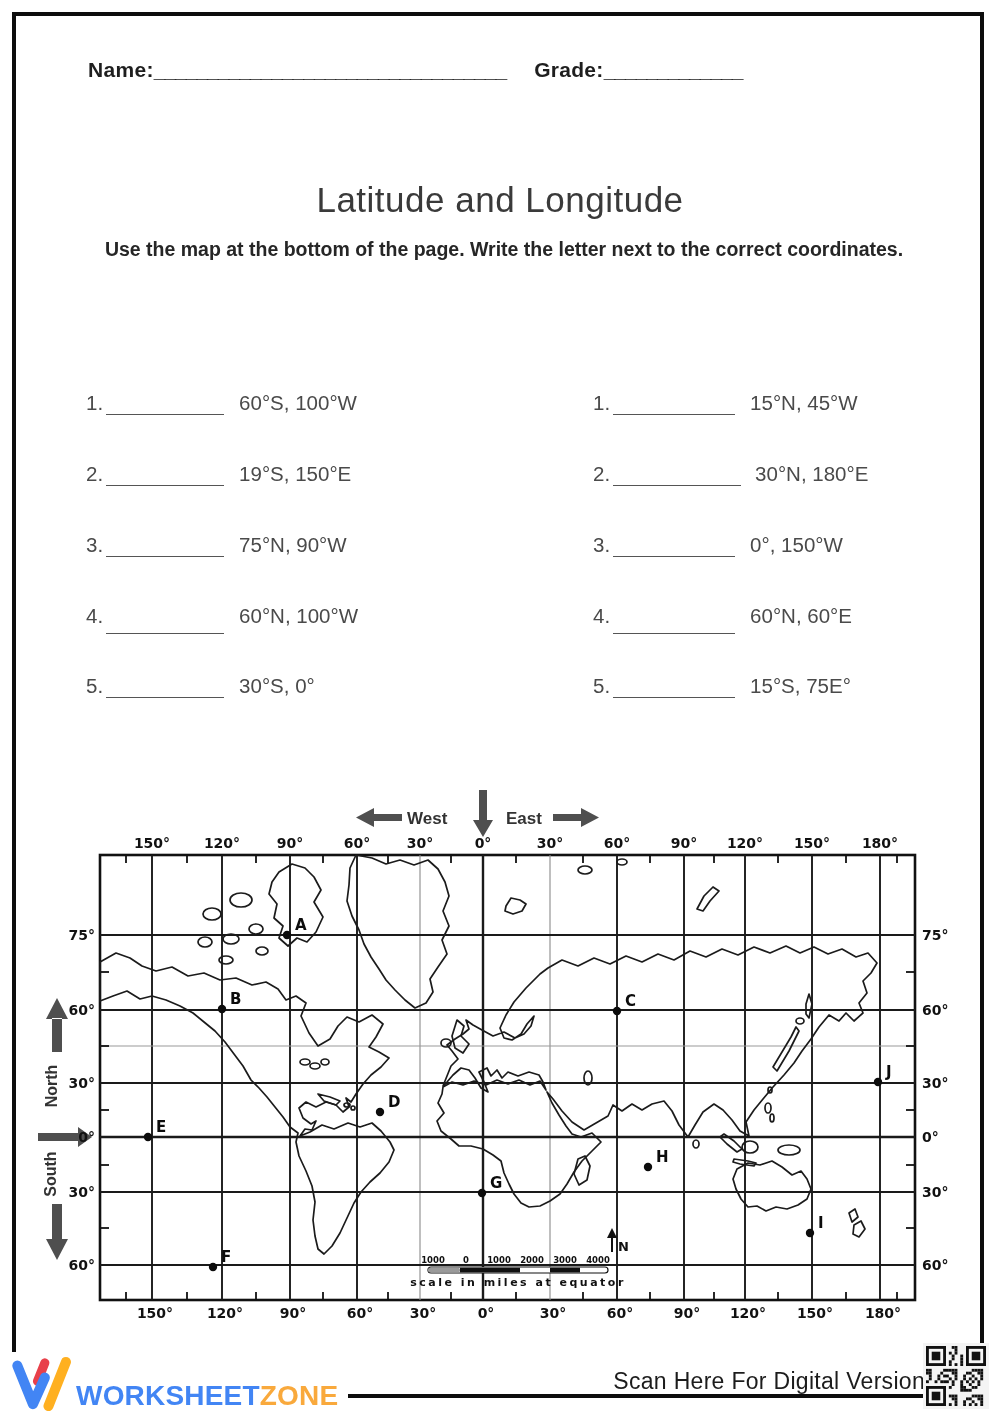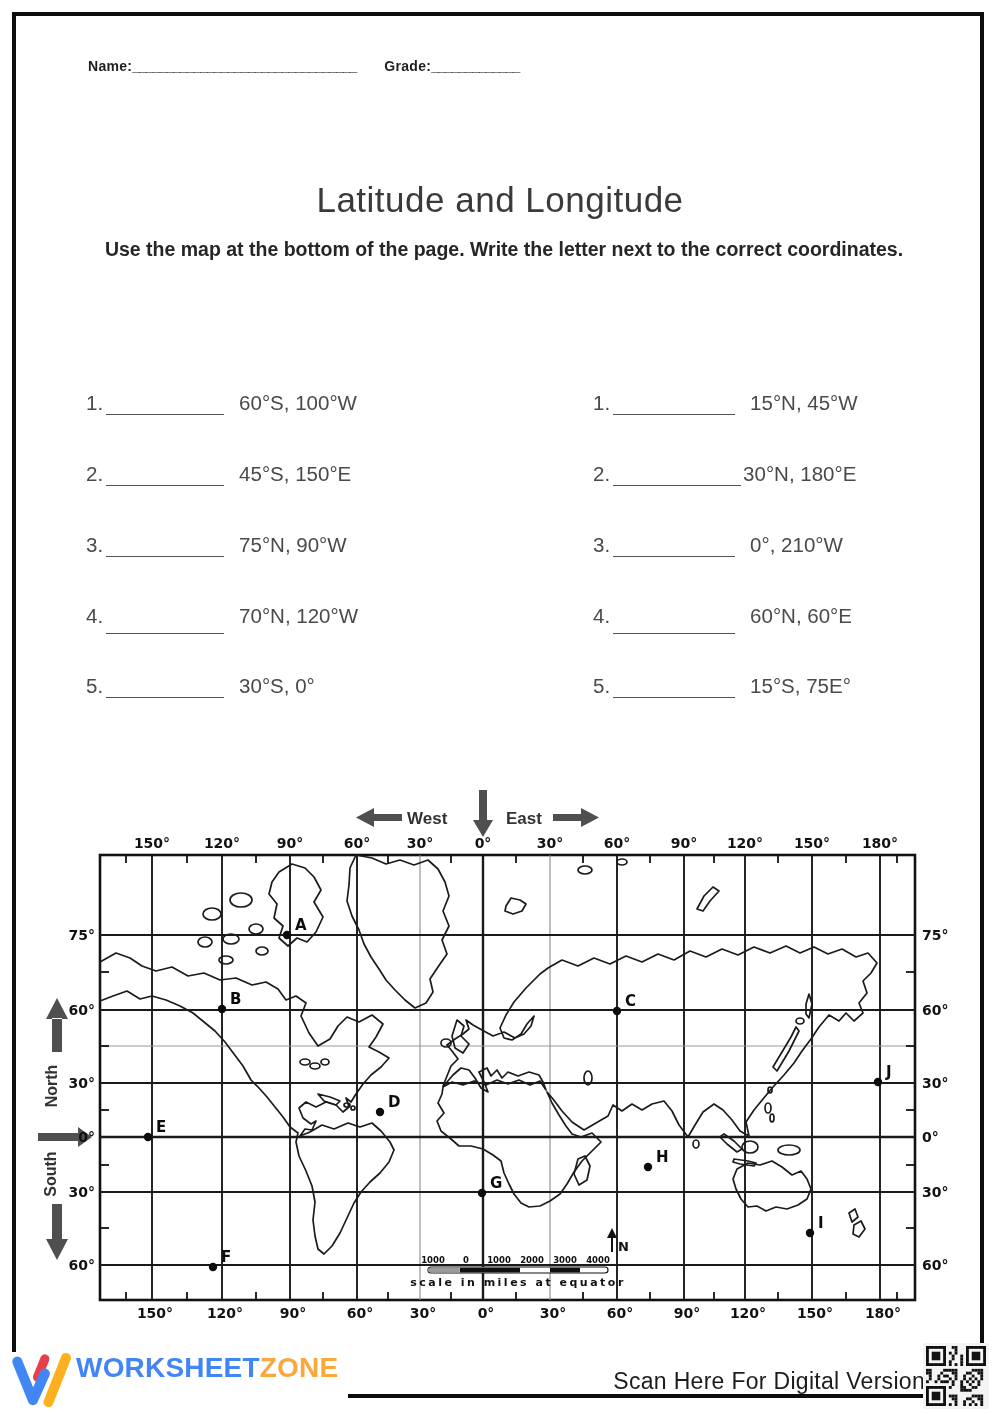--- a/index.html
+++ b/index.html
@@ -1,29 +1,29 @@
 <!DOCTYPE html>
 <html><head>
 <meta charset="utf-8">
 <style>
   html,body{margin:0;padding:0;background:#fff;}
   body{width:1000px;height:1414px;position:relative;font-family:"Liberation Sans",sans-serif;color:#222;overflow:hidden;}
   .page-border{position:absolute;left:12px;top:12px;width:972px;height:1386px;border:4px solid #0d0d0d;box-sizing:border-box;}
-  .header-row{position:absolute;left:88px;top:58px;font-size:14px;font-weight:bold;color:#1e1e1e;letter-spacing:.3px;white-space:nowrap;}
+  .header-row{position:absolute;left:88px;top:58px;font-size:21px;font-weight:bold;color:#1e1e1e;letter-spacing:.3px;white-space:nowrap;}
   .blank-us{font-weight:bold;color:#1e1e1e;letter-spacing:-1px;}
   .grade-group{margin-left:28px;}
   .title{position:absolute;left:0;top:180px;width:1000px;text-align:center;font-size:35px;color:#3a3a3a;letter-spacing:.5px;}
   .instruction{position:absolute;left:4px;top:238px;width:1000px;text-align:center;font-size:19.5px;font-weight:bold;color:#262626;}
   .q-row{position:absolute;display:flex;align-items:flex-end;font-size:20.5px;color:#4a4a4a;}
   .q-num{margin-right:3px;}
   .q-blank{display:inline-block;width:118px;height:24px;border-bottom:1.6px solid #555;}
   .q-coord{margin-left:15px;white-space:nowrap;}
   .map-wrap{position:absolute;left:0;top:790px;width:1000px;height:560px;}
   .map-wrap svg{display:block;}
-  .footer-logo{position:absolute;left:8px;top:1352px;height:60px;display:flex;align-items:flex-start;background:#fff;padding:0 10px 0 2px;z-index:3;}
+  .footer-logo{position:absolute;left:8px;top:1352px;height:60px;display:flex;align-items:flex-end;background:#fff;padding:0 10px 0 2px;z-index:3;}
   .brand-text{font-size:28px;font-weight:800;letter-spacing:.2px;white-space:nowrap;}
   .scan-text{position:absolute;top:1368px;left:555px;width:370px;text-align:right;font-size:23px;color:#1c1c1c;font-weight:500;z-index:2;letter-spacing:.3px;}
   .qr-box{position:absolute;left:923px;top:1343px;width:66px;height:66px;background:#f4f4f4;display:flex;align-items:center;justify-content:center;z-index:3;}
 </style>
 </head>
 <body>
 
 <div class="page-border"></div>
 
 <div class="header-row">
@@ -34,52 +34,52 @@
 <div class="instruction">Use the map at the bottom of the page. Write the letter next to the correct coordinates.</div>
 
 <div class="q-row" style="left:86px;top:390px;">
   <span class="q-num">1.</span>
     <span class="q-blank"></span>
     <span class="q-coord">60°S, 100°W</span>
 </div>
 <div class="q-row" style="left:86px;top:461px;">
   <span class="q-num">2.</span>
     <span class="q-blank"></span>
-    <span class="q-coord">45°S, 150°E</span>
+    <span class="q-coord">19°S, 150°E</span>
 </div>
 <div class="q-row" style="left:86px;top:532px;">
   <span class="q-num">3.</span>
     <span class="q-blank"></span>
     <span class="q-coord">75°N, 90°W</span>
 </div>
 <div class="q-row" style="left:86px;top:603px;">
   <span class="q-num">4.</span>
     <span class="q-blank" style="position:relative;top:6px;"></span>
-    <span class="q-coord">70°N, 120°W</span>
+    <span class="q-coord">60°N, 100°W</span>
 </div>
 <div class="q-row" style="left:86px;top:673px;">
   <span class="q-num">5.</span>
     <span class="q-blank"></span>
     <span class="q-coord">30°S, 0°</span>
 </div>
 
 <div class="q-row" style="left:593px;top:390px;">
   <span class="q-num">1.</span>
     <span class="q-blank" style="width:122px;"></span>
     <span class="q-coord">15°N, 45°W</span>
 </div>
 <div class="q-row" style="left:593px;top:461px;">
   <span class="q-num">2.</span>
     <span class="q-blank" style="width:128px;"></span>
-    <span class="q-coord" style="margin-left:2px;">30°N, 180°E</span>
+    <span class="q-coord" style="margin-left:14px;">30°N, 180°E</span>
 </div>
 <div class="q-row" style="left:593px;top:532px;">
   <span class="q-num">3.</span>
     <span class="q-blank" style="width:122px;"></span>
-    <span class="q-coord">0°, 210°W</span>
+    <span class="q-coord">0°, 150°W</span>
 </div>
 <div class="q-row" style="left:593px;top:603px;">
   <span class="q-num">4.</span>
     <span class="q-blank" style="width:122px;position:relative;top:6px;"></span>
     <span class="q-coord">60°N, 60°E</span>
 </div>
 <div class="q-row" style="left:593px;top:673px;">
   <span class="q-num">5.</span>
     <span class="q-blank" style="width:122px;"></span>
     <span class="q-coord">15°S, 75E°</span>

